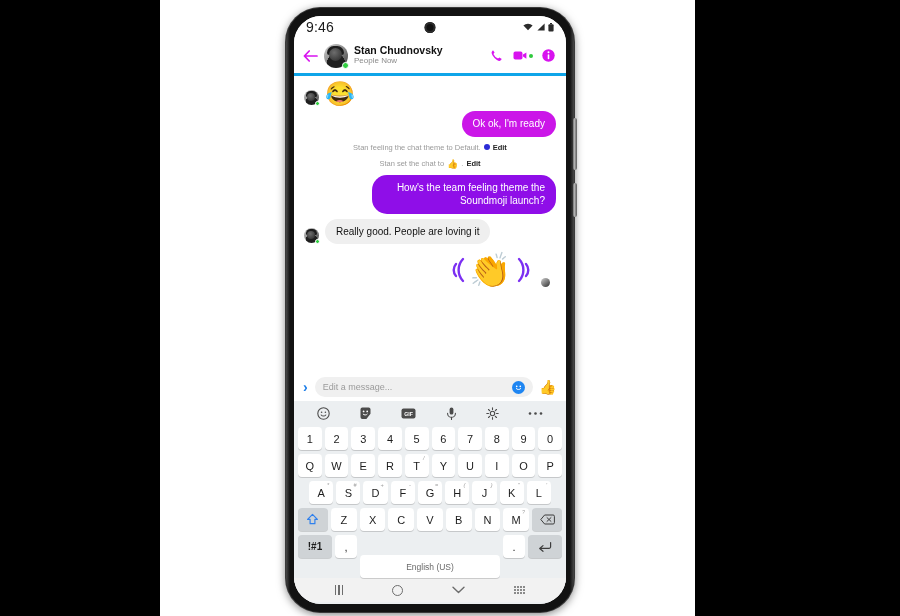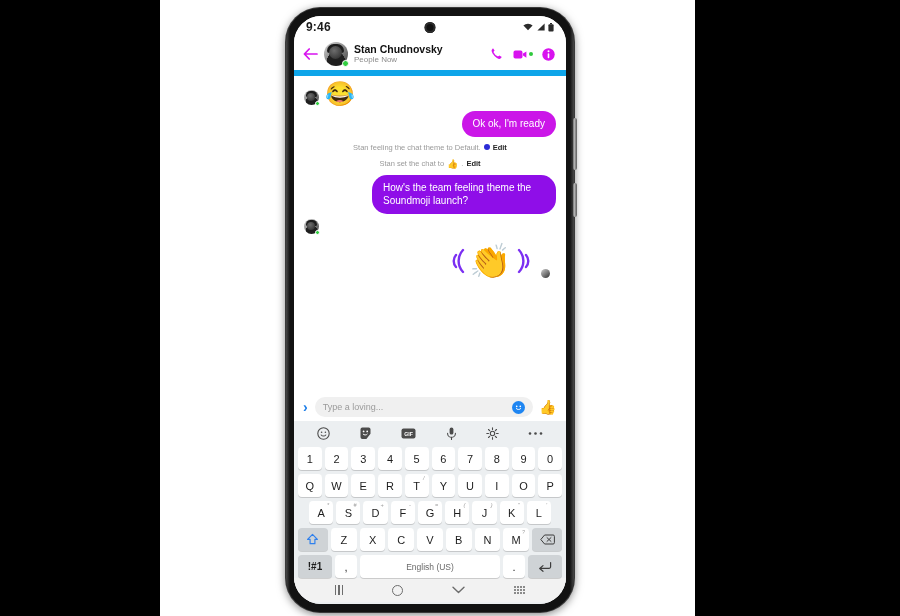--- a/index.html
+++ b/index.html
@@ -45,36 +45,36 @@
     overflow: hidden;
     display: flex; flex-direction: column;
   }
 
   
   .statusbar{
     height: 22px; flex: 0 0 22px; position: relative;
     display:flex; align-items:center; padding: 0 12px;
     background:#fff;
   }
-  .sb-time{ font-size:12px; color:#1b1b1b; font-weight:700; letter-spacing:.2px; }
+  .sb-time{ font-size:14px; color:#1b1b1b; font-weight:400; letter-spacing:.2px; }
   .punch{
     position:absolute; left:50%; top:6px; transform:translateX(-50%);
     width:11px; height:11px; border-radius:50%;
     background:#111; box-shadow: inset 0 0 0 2px #2c2c2c;
   }
   .sb-icons{ margin-left:auto; display:flex; align-items:center; gap:3px; }
   .sb-icons svg{ display:block; }
 
   
   .chat-header{
     flex:0 0 38px; height:38px;
     display:flex; align-items:center; gap:6px;
     padding:0 9px;
     background:#fff;
-    border-bottom:6px solid #0ea5e9;
+    border-bottom:3px solid #0ea5e9;
   }
   .back-arrow{ flex:0 0 auto; display:flex; align-items:center; cursor:pointer; }
   .avatar-wrap{ position:relative; flex:0 0 auto; width:24px; height:24px; }
   .avatar{
     width:24px; height:24px; border-radius:50%;
     background:
       radial-gradient(circle at 48% 34%, #efefef 0 18%, rgba(0,0,0,0) 19%),
       radial-gradient(circle at 50% 78%, #1f1f1f 0 40%, rgba(0,0,0,0) 41%),
       linear-gradient(140deg,#d8d8d8 0%,#8e8e8e 45%,#3c3c3c 100%);
     overflow:hidden;
@@ -110,21 +110,21 @@
   .mini-av{ position:relative; width:15px; height:15px; flex:0 0 auto; margin-bottom:1px; }
   .mini-av .avatar{ width:15px; height:15px; }
   .mini-av .face{ left:3px; top:3px; width:8px; height:8px; }
   .mini-av .hair{ left:2px; top:1px; width:11px; height:6px; }
   .mini-av .online-dot{ width:5px; height:5px; border-width:1.2px; right:-1px; bottom:-1px; }
 
   .big-emoji{ font-size:24px; line-height:1; }
 
   .bubble{
     max-width:73%; padding:6px 11px; border-radius:15px;
-    font-size:10px; line-height:1.35; word-wrap:break-word;
+    font-size:10px; line-height:1.35; word-wrap:break-word;text-align:right;
   }
   .bubble.out{ color:#fff; border-radius:15px; }
   .bubble.in{ background:#efefef; color:#111; }
 
   .sysline{
     text-align:center; font-size:7.5px; color:#9a9a9a;
     padding:1px 0; display:flex; align-items:center; justify-content:center; gap:3px;
   }
   .sysline .edit{ color:#262626; font-weight:700; cursor:pointer; }
   .theme-dot{ width:6px; height:6px; border-radius:50%; background:#2b2bd6; display:inline-block; }
@@ -170,21 +170,21 @@
     font-size:11px; color:#1d1d1d; position:relative;
     box-shadow:0 1px 0 rgba(0,0,0,.16); cursor:pointer;
   }
   .key .sup{ position:absolute; top:1px; right:4px; font-size:5.5px; color:#9d9d9d; }
   .key.fn{ background:#cfd3d6; box-shadow:0 1px 0 rgba(0,0,0,.14); }
   .row-asdf{ padding:0 13px; }
   .key.shift{ flex:0 0 30px; }
   .key.bksp{ flex:0 0 30px; }
   .key.sym{ flex:0 0 34px; font-size:10px; font-weight:600; }
   .key.comma, .key.period{ flex:0 0 22px; }
-  .key.space{ flex:1 1 auto; font-size:8.5px; color:#6a6a6a; }
+  .key.space{ flex:1 1 auto; font-size:8.5px; color:#6a6a6a;margin-top:20px; }
   .key.enter{ flex:0 0 34px; background:#cfd3d6; }
 
   
   .navbar{
     flex:0 0 24px; height:24px; background:#f2f2f2;
     display:flex; align-items:center; justify-content:space-around; padding:0 16px;
   }
   .navbar .ic{ cursor:pointer; display:flex; align-items:center; justify-content:center; }
   .nav-recents{ display:flex; gap:2px; }
   .nav-recents i{ display:block; width:1.5px; height:10px; background:#6d6d6d; }
@@ -302,20 +302,21 @@
         </div>
 
         <div class="row">
           <div class="mini-av">
             <div class="avatar">
               <span class="hair"></span>
               <span class="face"></span>
             </div>
             <span class="online-dot"></span>
           </div>
+          <div class="bubble in">Really good. People are loving it</div>
         </div>
 
         <div class="soundmoji-row">
           <div class="soundmoji">
             <span class="wave">
               <svg width="20" height="28" viewBox="0 0 20 28">
                 <path d="M16 3a16 16 0 0 0 0 22" stroke="#7b2ff2" stroke-width="2.4" fill="none" stroke-linecap="round"></path>
                 <path d="M9 8a9 9 0 0 0 0 12" stroke="#7b2ff2" stroke-width="2.4" fill="none" stroke-linecap="round"></path>
               </svg>
             </span>
@@ -327,21 +328,21 @@
               </svg>
             </span>
             <span class="tiny-av"></span>
           </div>
         </div>
       </div>
 
       <div class="composer">
         <span class="chev-btn">›</span>
         <div class="input-pill">
-          <span class="ph">Type a loving...</span>
+          <span class="ph">Edit a message...</span>
           <span class="emoji-btn">
             <svg width="11" height="11" viewBox="0 0 11 11">
                 <circle cx="5.5" cy="5.5" r="5.2" fill="#1f86f2"></circle>
                 <circle cx="3.7" cy="4.3" r=".85" fill="#fff"></circle>
                 <circle cx="7.3" cy="4.3" r=".85" fill="#fff"></circle>
                 <path d="M3.3 6.6a2.8 2.8 0 0 0 4.4 0" stroke="#fff" stroke-width="1" fill="none" stroke-linecap="round"></path>
               </svg>
           </span>
         </div>
         <span class="thumb">👍</span>

